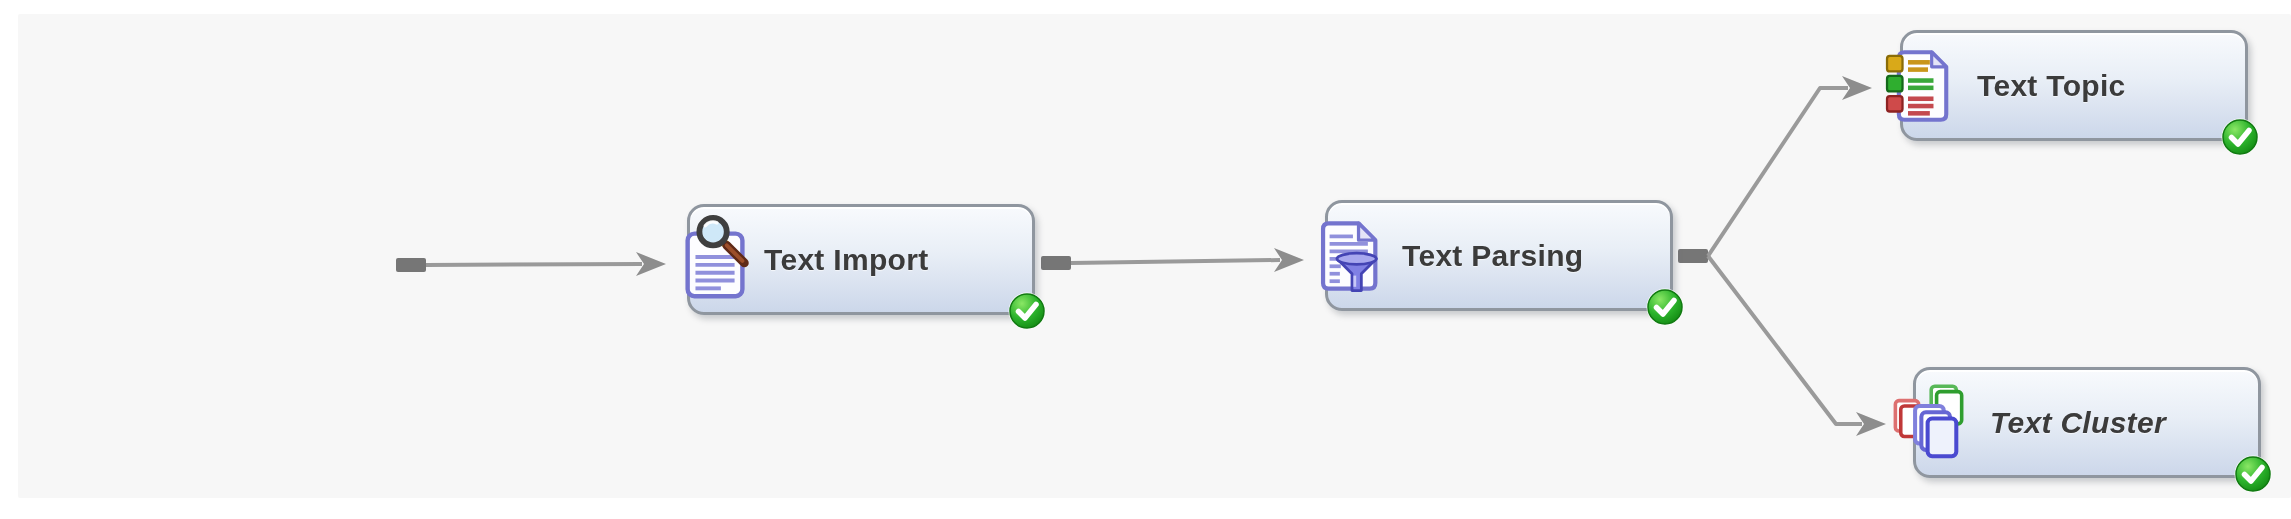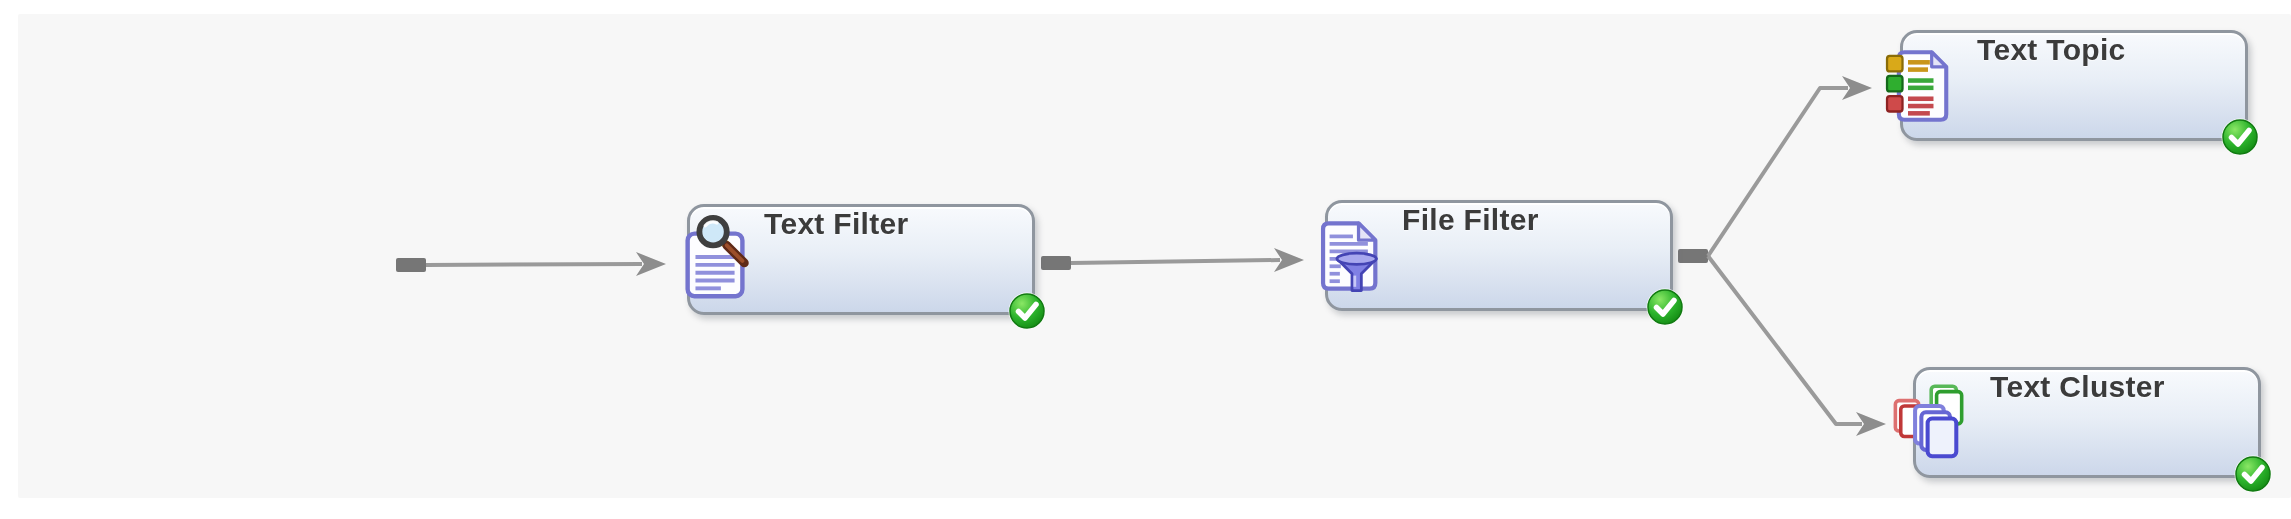--- a/index.html
+++ b/index.html
@@ -11,38 +11,38 @@
     position:absolute;left:18px;top:14px;width:2273px;height:484px;
     background:#f7f7f7;border-radius:2px;
   }
   .overlay{position:absolute;left:0;top:0;width:2291px;height:519px;}
   .overlay .wire{cursor:pointer;}
   .node{
     position:absolute;width:348px;height:111px;box-sizing:border-box;
     border:3px solid #8f969f;border-radius:17px;
     background:linear-gradient(180deg,#f8fafd 0%,#e8eef6 45%,#ccd7ea 100%);
     box-shadow:3px 4px 6px rgba(100,106,116,.32), inset 0 2px 0 rgba(255,255,255,.9);
-    display:flex;padding-left:74px;cursor:pointer;
+    display:flex;align-items:center;padding-left:74px;cursor:pointer;
   }
   .node .label{
     font-size:30px;font-weight:bold;color:#3b3b3b;letter-spacing:.3px;
     text-shadow:0 1px 1px rgba(255,255,255,.65);white-space:nowrap;
   }
   .node-icon{
     position:absolute;left:-18px;top:50%;transform:translateY(-50%);
     width:88px;height:90px;pointer-events:none;
   }
   #node-file-import .node-icon{left:-32px;width:104px;}
   #node-text-topic .node-icon,#node-text-cluster .node-icon{left:-26px;}
   .badge{position:absolute;right:-15px;bottom:-19px;width:40px;height:40px;pointer-events:none;}
   #node-file-import{left:38px;top:210px;}
   #node-text-parsing{left:687px;top:204px;}
   #node-text-filter{left:1325px;top:200px;}
   #node-text-topic{left:1900px;top:30px;}
-  #node-text-cluster{left:1913px;top:367px;}
+  #node-text-cluster{left:1913px;top:367px;font-style:italic;}
   .hidden-defs{position:absolute;width:0;height:0;}
 </style>
 </head>
 <body>
 
 <div class="stage">
 
   <svg class="hidden-defs" aria-hidden="true">
     <defs>
       <radialGradient id="gbadge" cx="35%" cy="28%" r="80%">
@@ -89,21 +89,21 @@
           <line x1="24" y1="66" x2="64" y2="66"></line>
           <line x1="24" y1="74" x2="50" y2="74"></line>
         </g>
         <line x1="52" y1="26" x2="57" y2="31" stroke="#c9a11b" stroke-width="8"></line>
         <line x1="56" y1="30" x2="74" y2="48" stroke="#5f2a17" stroke-width="9" stroke-linecap="round"></line>
         <line x1="56" y1="30" x2="72" y2="46" stroke="#9c4f2a" stroke-width="4" stroke-linecap="round"></line>
         <circle cx="42" cy="16" r="14" fill="#cfe8f8" stroke="#3f3f3f" stroke-width="6"></circle>
         <path d="M34,10 A10,10 0 0 1 46,7" fill="none" stroke="#ffffff" stroke-width="3.5" stroke-linecap="round" opacity=".9"></path>
       </svg>
     </span>
-    <span class="label">Text Filter</span>
+    <span class="label">Text Import</span>
     <span class="badge">
       <svg width="40" height="40" viewBox="0 0 40 40">
         <circle cx="20" cy="20" r="18.5" fill="#ffffff" opacity=".85"></circle>
         <circle cx="20" cy="20" r="17" fill="url(#gbadge)" stroke="#117a11" stroke-width="1.5"></circle>
         <path d="M11.5,20.5 L18,27 L29,13.5" fill="none" stroke="#ffffff" stroke-width="5.5" stroke-linecap="round" stroke-linejoin="round"></path>
       </svg>
     </span>
   </div>
 
   <div class="node" id="node-text-filter">
@@ -118,21 +118,21 @@
           <line x1="21" y1="48" x2="62" y2="48"></line>
           <line x1="21" y1="56" x2="33" y2="56"></line>
           <line x1="21" y1="64" x2="32" y2="64"></line>
           <line x1="21" y1="72" x2="32" y2="72"></line>
         </g>
         <polygon points="29,48 71,48 55,64 55,82 45,82 45,64" fill="#8080e4" stroke="#4444b4" stroke-width="3" stroke-linejoin="round"></polygon>
         <ellipse cx="50" cy="48" rx="21" ry="6" fill="#a8a8ee" stroke="#4444b4" stroke-width="3"></ellipse>
         <line x1="48" y1="66" x2="48" y2="78" stroke="#c8c8f6" stroke-width="3"></line>
       </svg>
     </span>
-    <span class="label">File Filter</span>
+    <span class="label">Text Parsing</span>
     <span class="badge">
       <svg width="40" height="40" viewBox="0 0 40 40">
         <circle cx="20" cy="20" r="18.5" fill="#ffffff" opacity=".85"></circle>
         <circle cx="20" cy="20" r="17" fill="url(#gbadge)" stroke="#117a11" stroke-width="1.5"></circle>
         <path d="M11.5,20.5 L18,27 L29,13.5" fill="none" stroke="#ffffff" stroke-width="5.5" stroke-linecap="round" stroke-linejoin="round"></path>
       </svg>
     </span>
   </div>
 
   <div class="node" id="node-text-topic">

